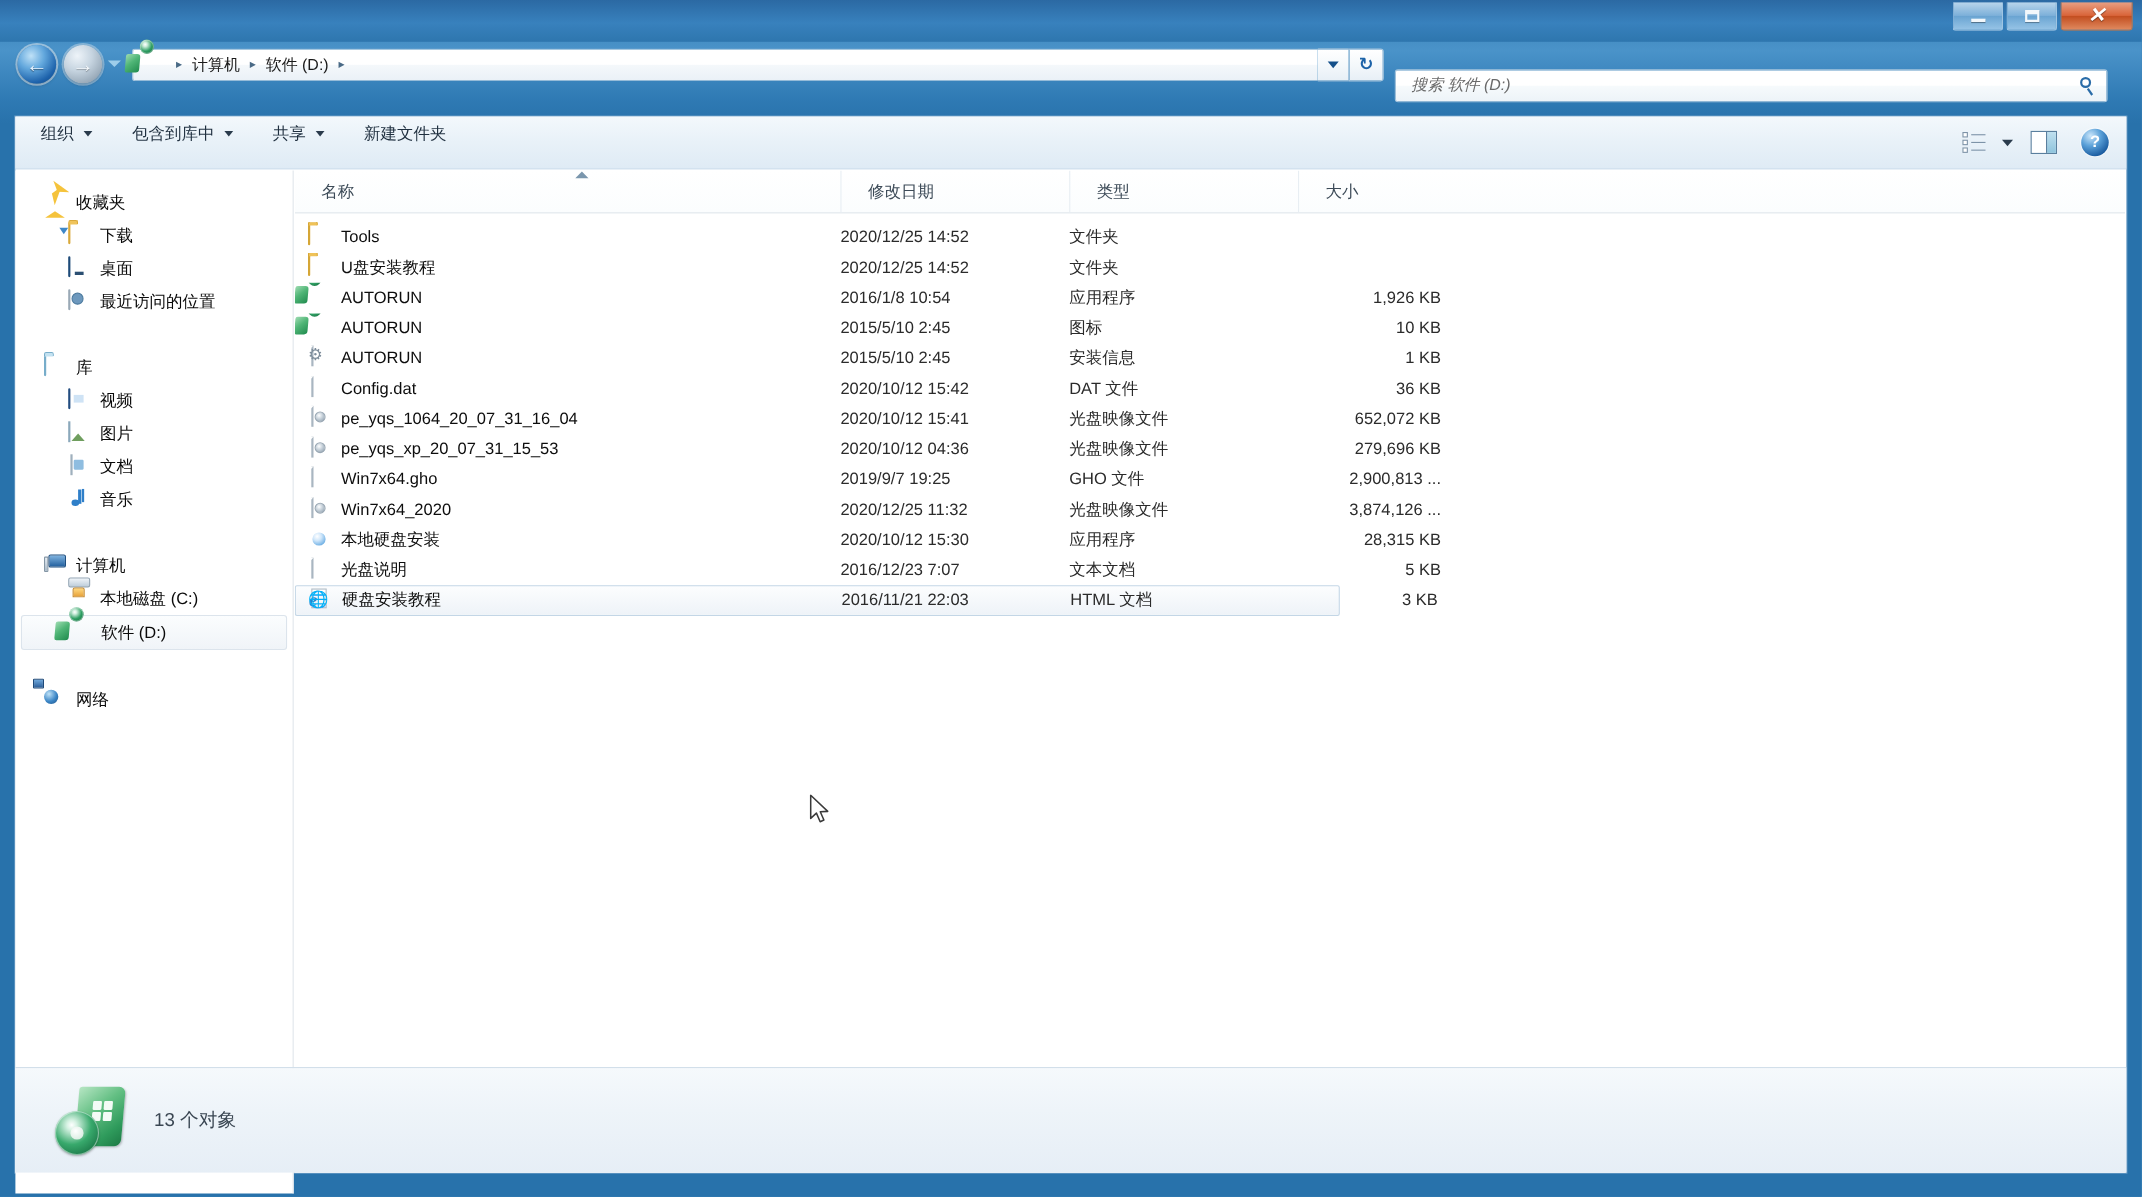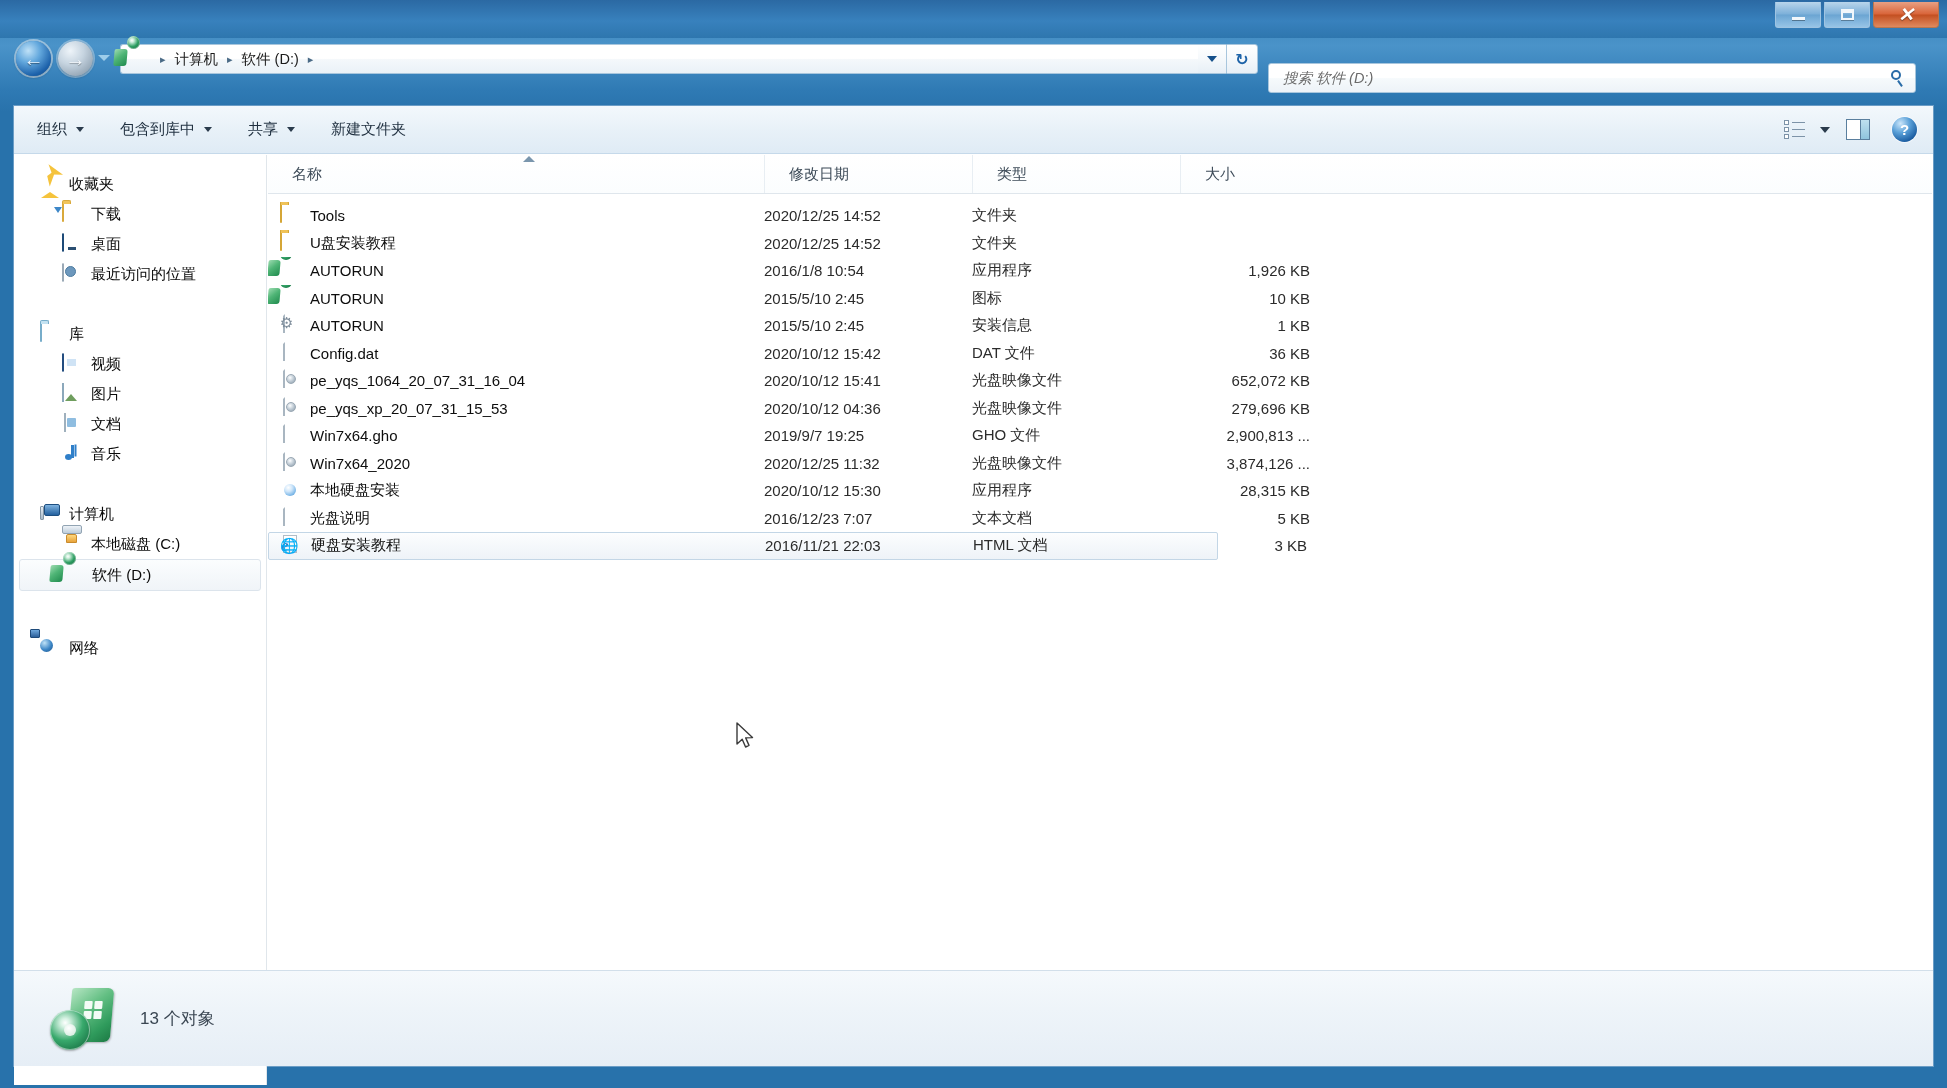--- a/index.html
+++ b/index.html
@@ -209,21 +209,21 @@
     box-shadow: 0 0 0 1px #6b9dc6;
   }
 
   
   #cmdbar {
     position: absolute; left: 0; top: 0;
     width: 100%; height: 48px;
     background: linear-gradient(180deg, #f3f8fc 0%, #e8f1f8 50%, #dfebf5 100%);
     border-bottom: 1px solid #c5d9ea;
     box-sizing: border-box;
-    display: flex; align-items: center;
+    display: flex; 
   }
   .cmd-item {
     display: flex; align-items: center;
     height: 30px; padding: 0 13px;
     margin-left: 10px;
     font-size: 15px; color: #1f2f3f;
     border-radius: 3px;
     cursor: default;
     white-space: nowrap;
   }
@@ -792,21 +792,21 @@
         <div class="nav-row child">
           <span class="nav-ico"><span class="ic-hdd"></span></span>
           <span class="nav-label">本地磁盘 (C:)</span>
         </div>
         <div class="nav-row child selected">
           <span class="nav-ico"><span class="ic-disc"></span></span>
           <span class="nav-label">软件 (D:)</span>
         </div>
       </div>
 
-      <div class="nav-group" style="margin-top:42px">
+      <div class="nav-group" style="margin-top:30px">
         <div class="nav-row">
           <span class="nav-ico"><span class="ic-network"></span></span>
           <span class="nav-label">网络</span>
         </div>
       </div>
     </div>
 
     <div id="filelist">
 
       <div id="colheader">

